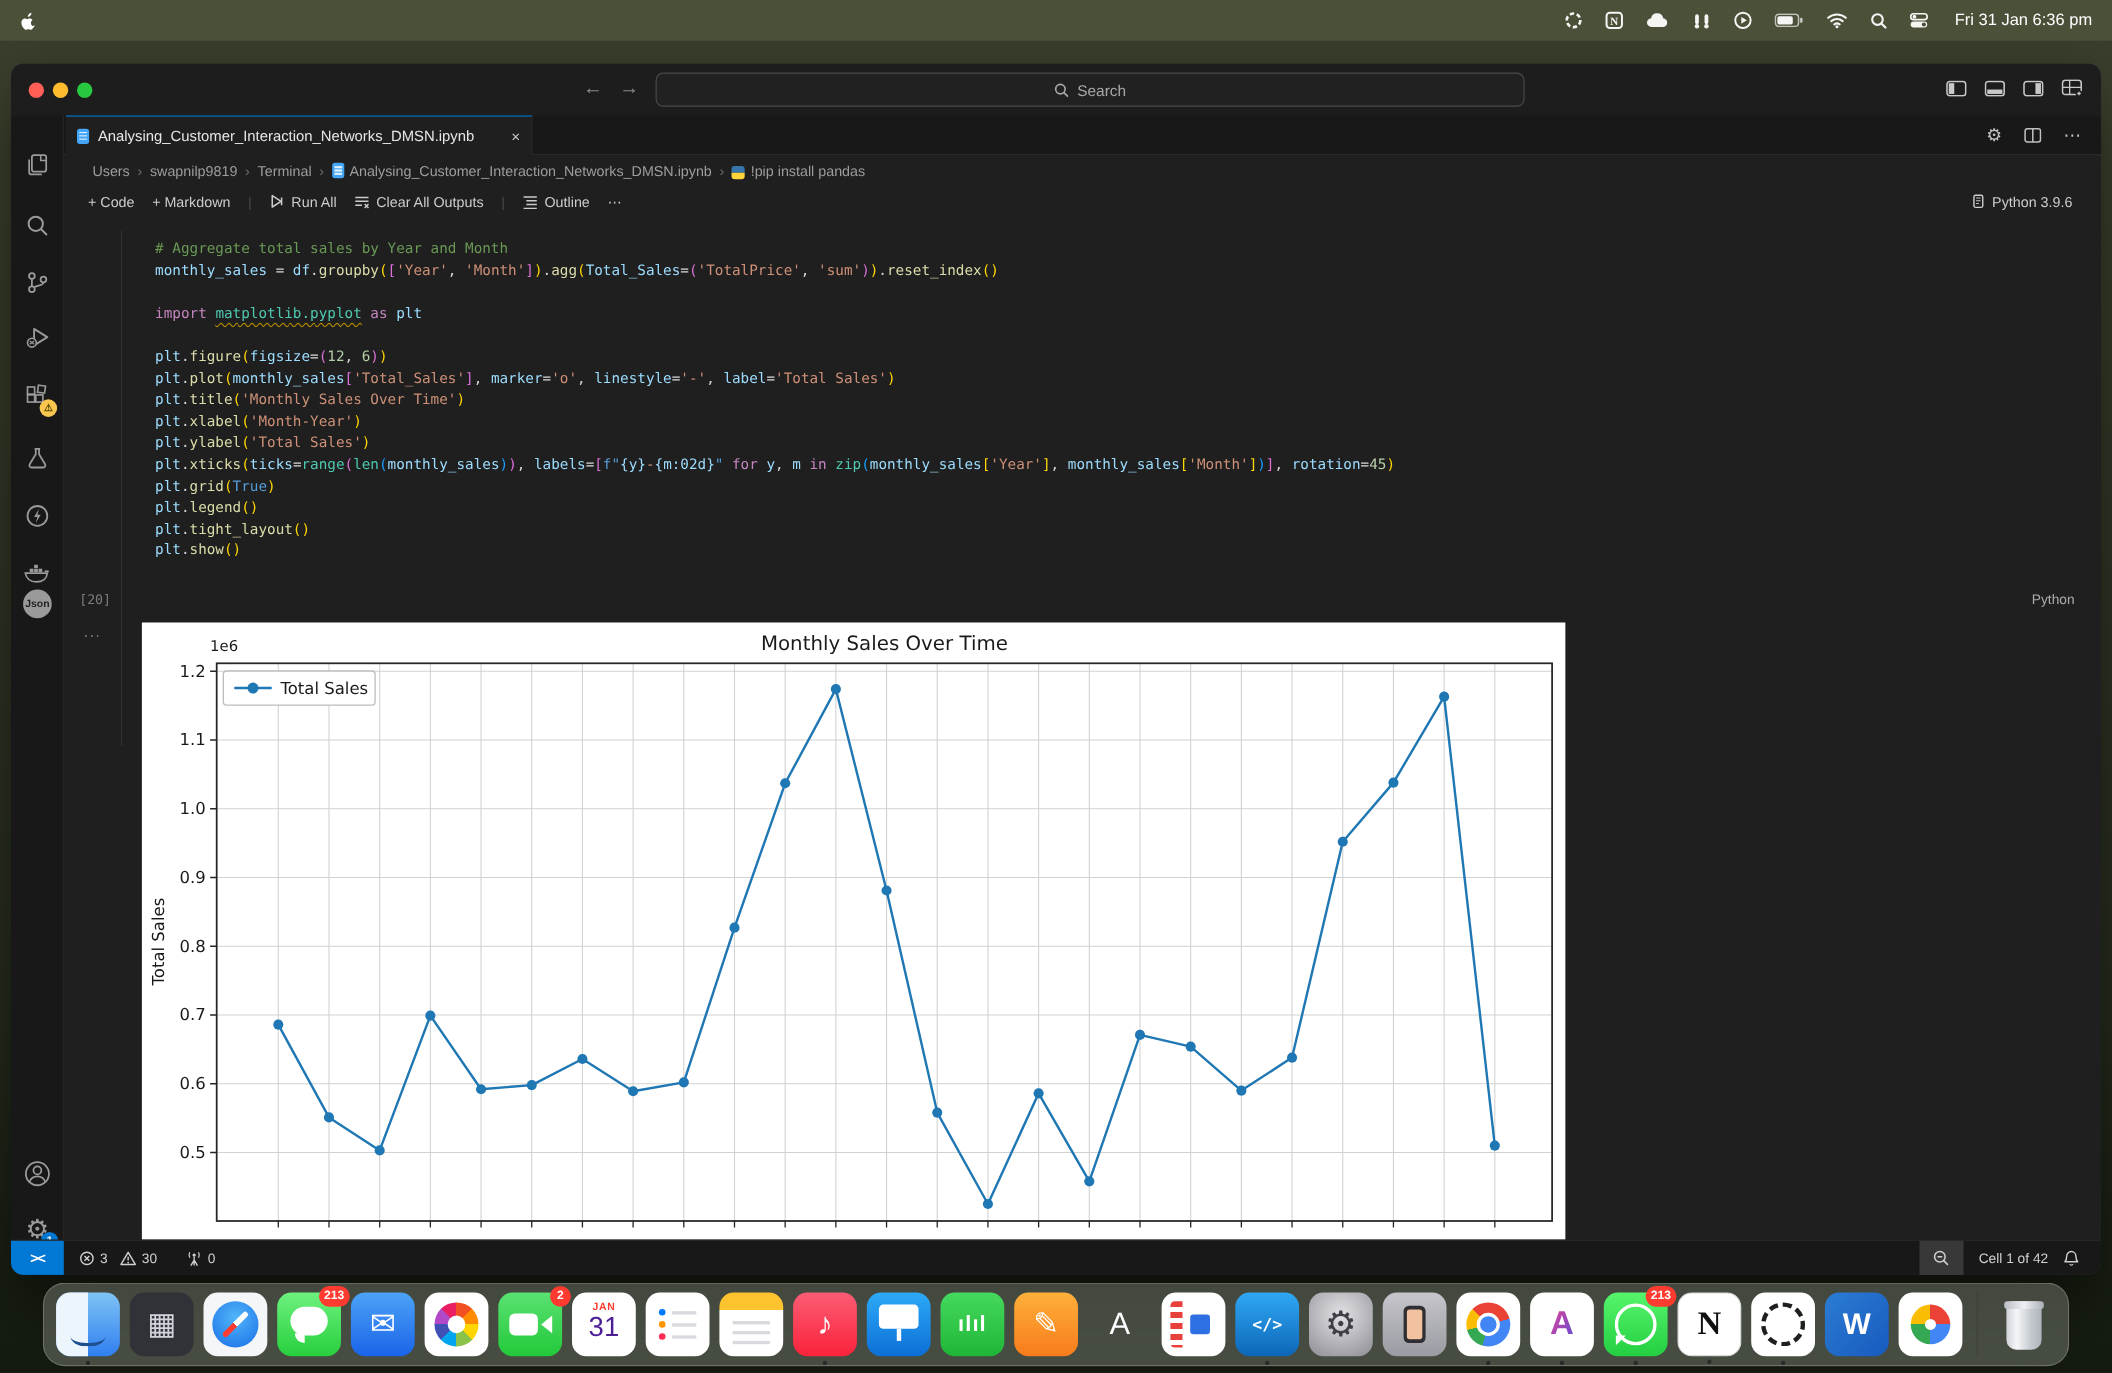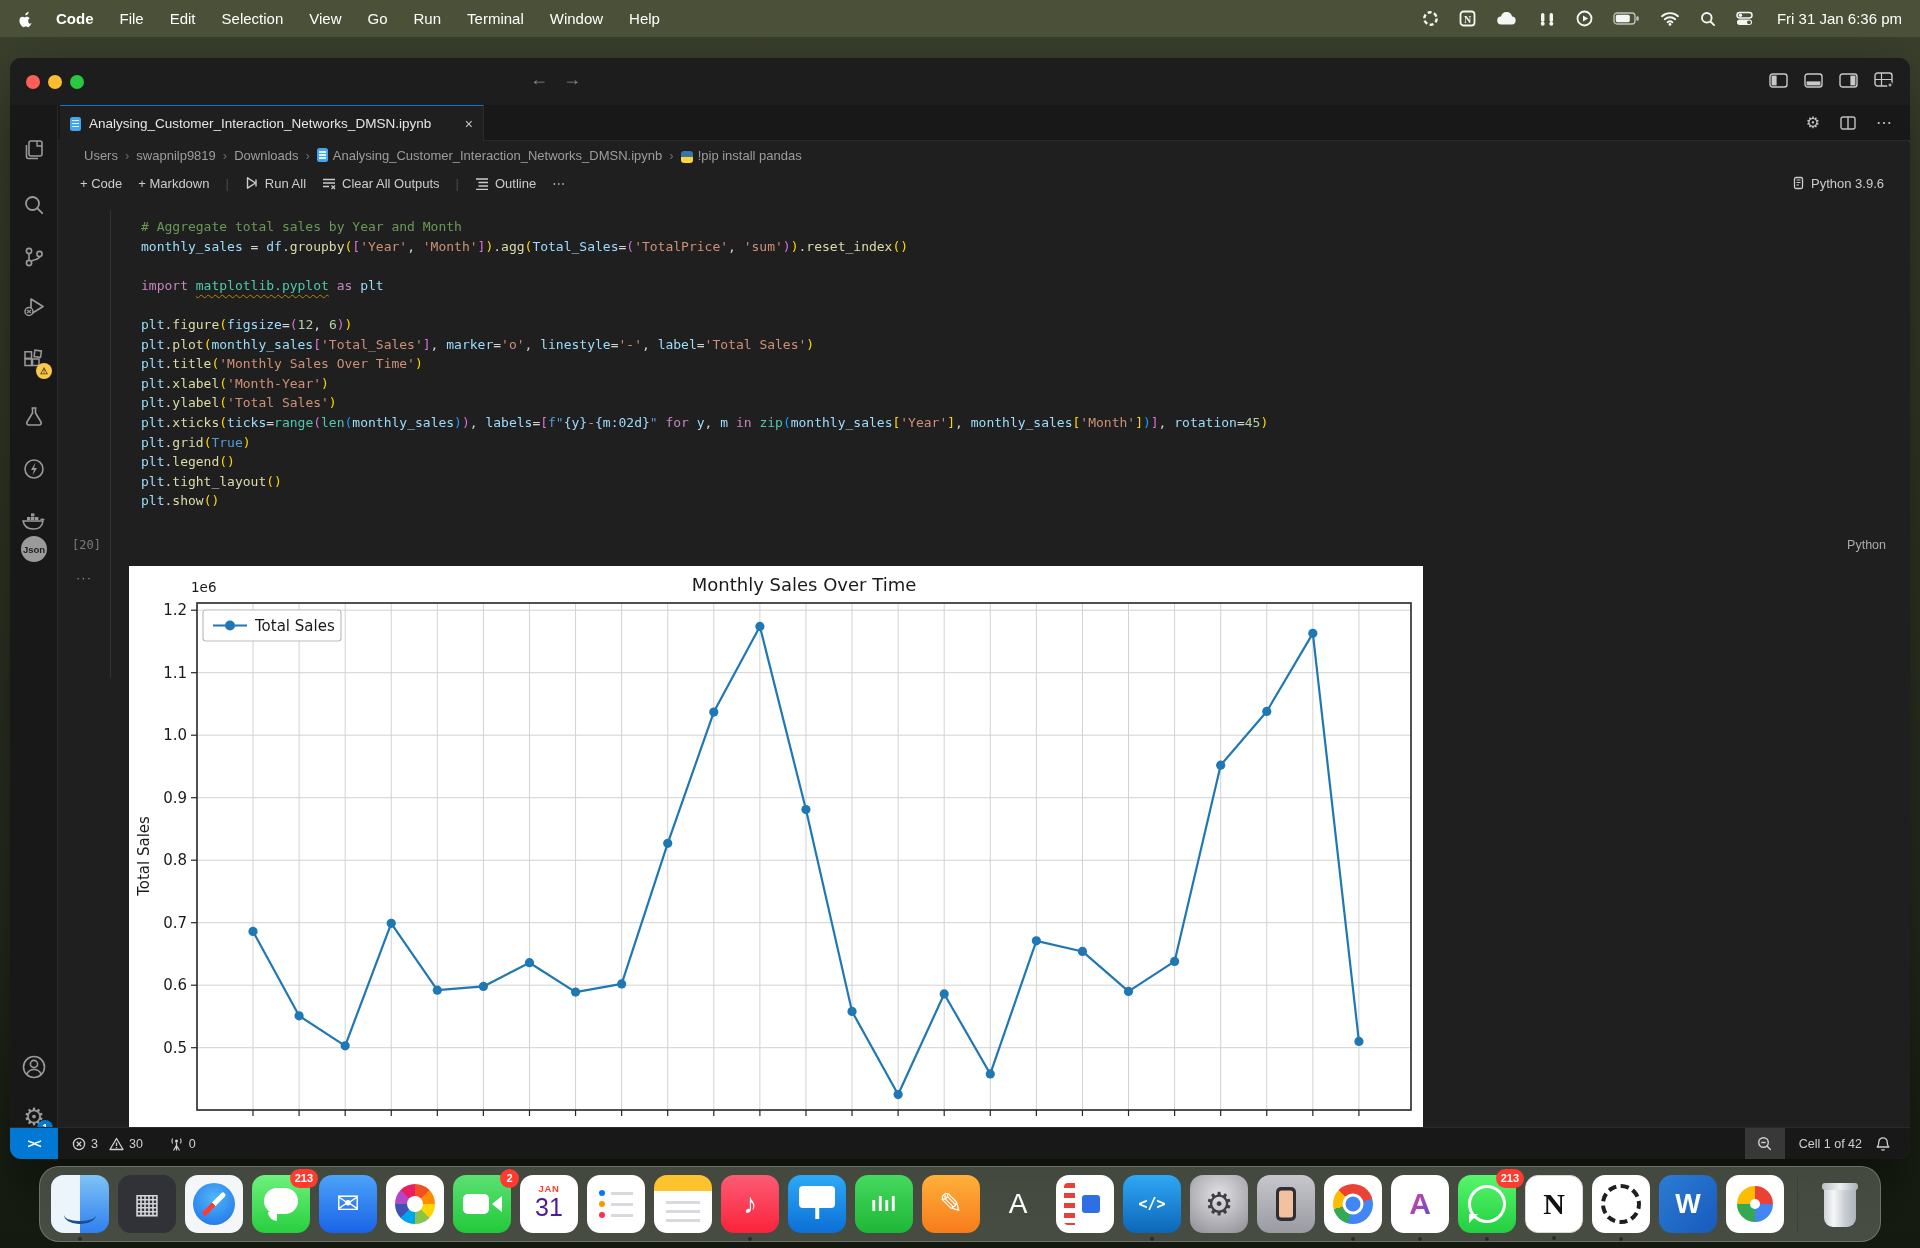--- a/index.html
+++ b/index.html
@@ -146,32 +146,20 @@
 </style>
 </head>
 <body>
 
 <div id="menubar">
   <span class="apple">
     <svg width="15" height="18" viewBox="0 0 16 18">
         <path d="M11.3 1.2c.1 1-.3 1.9-.9 2.6-.7.8-1.7 1.3-2.6 1.2-.1-.9.4-1.9 1-2.5.6-.7 1.7-1.2 2.5-1.3zM14.6 13.2c-.4 1-.9 1.9-1.6 2.8-.6.8-1.3 1.7-2.3 1.7-.9 0-1.2-.6-2.4-.6s-1.5.6-2.4.6c-1 0-1.7-.9-2.4-1.7C2 14.1 1 11.2 1.8 9c.5-1.4 1.7-2.3 3-2.3.9 0 1.7.6 2.3.6.5 0 1.5-.7 2.6-.6.5 0 1.8.2 2.7 1.5-.1 0-1.6.9-1.6 2.8 0 2.2 1.8 3 1.8 3z" fill="#fff"></path>
       </svg>
   </span>
-  <div id="menu-items" style="display: flex;">
-      <div class="mi b">Code</div>
-      <div class="mi">File</div>
-      <div class="mi">Edit</div>
-      <div class="mi">Selection</div>
-      <div class="mi">View</div>
-      <div class="mi">Go</div>
-      <div class="mi">Run</div>
-      <div class="mi">Terminal</div>
-      <div class="mi">Window</div>
-      <div class="mi">Help</div>
-    </div>
   <div id="mb-right">
     <span class="sic">
         <svg width="17" height="17">
           <circle cx="8.5" cy="8.5" r="6.2" fill="none" stroke="#fff" stroke-width="2.4" stroke-dasharray="4 2.4"></circle>
         </svg>
       </span>
     <span class="sic">
         <svg width="17" height="17">
           <rect x="1.5" y="1.5" width="14" height="14" rx="3" fill="none" stroke="#fff" stroke-width="1.8"></rect>
           <text x="8.5" y="12.5" text-anchor="middle" font-size="10" font-weight="bold" fill="#fff" font-family="Liberation Serif,serif">N</text>
@@ -228,20 +216,27 @@
 </div>
 
 <div id="win">
 
   <div id="titlebar">
     <div class="tl" id="tl-close"></div>
     <div class="tl" id="tl-min"></div>
     <div class="tl" id="tl-zoom"></div>
     <div class="navarr" id="nav-back">←</div>
     <div class="navarr" id="nav-fwd">→</div>
+    <div id="searchbox">
+      <svg width="14" height="14">
+          <circle cx="6" cy="6" r="4.3" fill="none" stroke="#a8a8a8" stroke-width="1.5"></circle>
+          <path d="M9.2 9.2l3.2 3.2" stroke="#a8a8a8" stroke-width="1.5" stroke-linecap="round"></path>
+        </svg>
+      <span>Search</span>
+    </div>
     <div id="tb-right">
       <svg width="19" height="15">
           <rect x="1" y="1" width="17" height="13" rx="2.5" fill="none" stroke="#c9c9c9" stroke-width="1.4"></rect>
           <rect x="2.6" y="2.6" width="5" height="9.8" fill="#c9c9c9"></rect>
         </svg>
       <svg width="19" height="15">
           <rect x="1" y="1" width="17" height="13" rx="2.5" fill="none" stroke="#c9c9c9" stroke-width="1.4"></rect>
           <rect x="2.6" y="8.4" width="13.8" height="4" fill="#c9c9c9"></rect>
         </svg>
       <svg width="19" height="15">
@@ -271,21 +266,21 @@
         </svg>
       <span>⋯</span>
     </div>
   </div>
 
   <div id="crumbs">
       <div class="crumb" style="display: flex; align-items: center;">Users</div>
       <span class="sep">›</span>
       <div class="crumb" style="display: flex; align-items: center;">swapnilp9819</div>
       <span class="sep">›</span>
-      <div class="crumb" style="display: flex; align-items: center;">Downloads</div>
+      <div class="crumb" style="display: flex; align-items: center;">Terminal</div>
       <span class="sep">›</span>
       <div class="crumb" style="display: flex; align-items: center;"><span class="nbicon" style="margin-right: 5px;"></span>Analysing_Customer_Interaction_Networks_DMSN.ipynb</div>
       <span class="sep">›</span>
       <div class="crumb" style="display: flex; align-items: flex-end;"><span class="pyicon" style="margin-right: 5px;"></span>!pip install pandas</div>
     </div>
 
   <div id="nbtoolbar">
     <span class="btn">
         <span>+ Code</span>
       </span>

